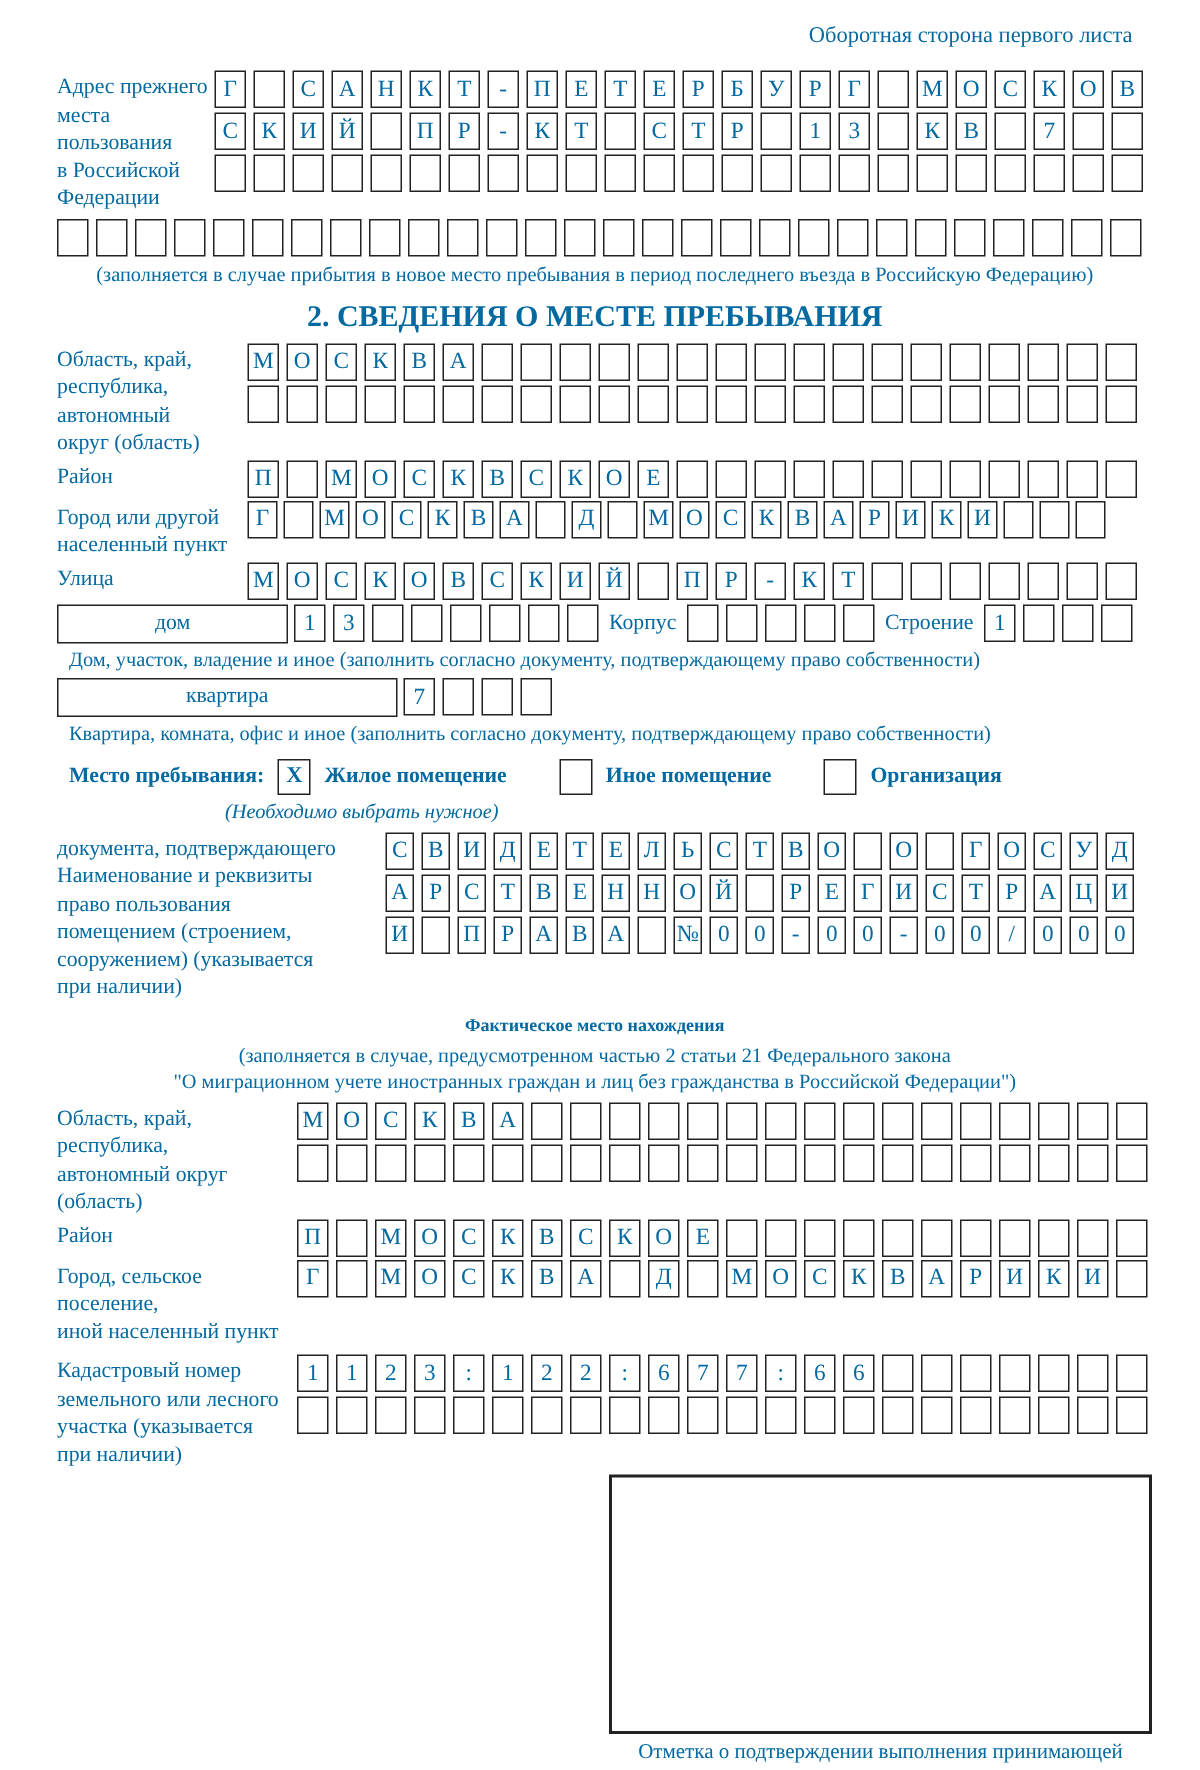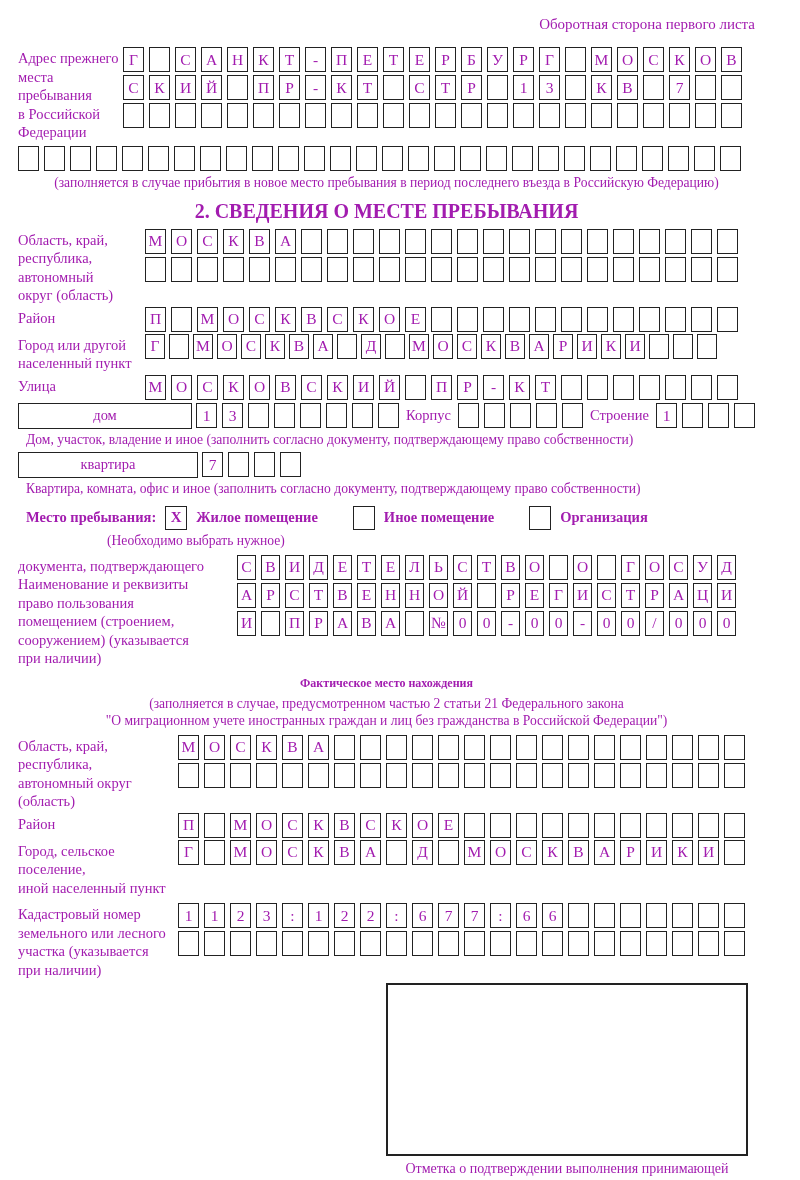--- a/index.html
+++ b/index.html
@@ -1,59 +1,59 @@
 <!DOCTYPE html>
 <html><head>
 <meta charset="utf-8">
 <style>
   html,body{margin:0;padding:0;background:#ffffff;}
   .page{width:800px;height:1180px;box-sizing:border-box;overflow:hidden;position:relative;
-        padding:14px 45px 0 18px;background:#fff;color:#a21caf;
+        padding:14px 45px 0 38px;background:#fff;color:#0369a1;
         font-family:"Liberation Serif","DejaVu Serif",serif;}
   .header-note{text-align:right;font-size:15px;margin:2px 0 14px 0;}
   .frow{display:flex;align-items:flex-start;}
   .flabel{flex:0 0 auto;font-size:14.5px;line-height:18.5px;padding-top:2px;}
   .w105{width:105px;} .w127{width:127px;} .w160{width:160px;} .w219{width:219px;}
   .rows{display:flex;flex-direction:column;gap:3px;}
   .boxes{display:flex;gap:5px;}
   .cell{flex:0 0 auto;width:21px;height:25px;box-sizing:border-box;border:1.6px solid #222;
         display:flex;align-items:center;justify-content:center;font-size:15.5px;line-height:1;background:#fff;}
   .doc .cell{width:19px;}
   .tight{gap:4px;} .tight .cell{width:20px;}
   .fullrow{margin:4px 0 0 0;}
   .caption{font-size:13.6px;text-align:center;margin:3px 0 0 0;line-height:17px;}
   .caption-left{font-size:13.6px;margin:2px 0 0 8px;line-height:17px;}
   .section-title{text-align:center;font-size:20px;font-weight:bold;margin:9px 0 6px 0;}
   .sub-title{text-align:center;font-size:12px;font-weight:bold;margin:8px 0 4px 0;}
   .named-box{box-sizing:border-box;height:26px;border:1.8px solid #222;display:flex;align-items:center;
              justify-content:center;font-size:14.5px;background:#fff;}
-  .dom-box{width:175px;} .kv-box{width:180px;}
+  .dom-box{width:175px;} .kv-box{width:227px;}
   .inline-row{display:flex;align-items:center;margin-top:3px;}
   .inline-label{font-size:14.5px;padding:0 7px;white-space:nowrap;}
   .stay-row{display:flex;align-items:center;margin:9px 0 0 8px;font-size:14.5px;font-weight:bold;}
   .cbx{flex:0 0 auto;width:22px;height:24px;box-sizing:border-box;border:1.6px solid #222;margin-left:9px;
        display:flex;align-items:center;justify-content:center;font-size:15px;}
   .optlabel{margin:0 26px 0 9px;}
-  .stay-note{font-size:13.6px;margin:3px 0 6px 89px;}
+  .stay-note{font-size:13.6px;margin:3px 0 6px 112px;font-style:italic;}
   .mt2{margin-top:2px;} .mt4{margin-top:4px;} .mt6{margin-top:6px;}
   .stamp{box-sizing:border-box;width:362px;height:173px;border:2px solid #222;margin:4px 0 4px 368px;background:#fff;}
   .stamp-caption{width:412px;margin-left:343px;text-align:center;font-size:14px;line-height:17.5px;}
   .line{display:block;}
 </style>
 </head>
 <body>
 
 <div class="page">
 
   <div class="header-note">Оборотная сторона первого листа</div>
 
   <div class="frow">
     <div class="flabel w105">
         <span class="line">Адрес прежнего</span>
-        <span class="line">места пребывания</span>
+        <span class="line">места пользования</span>
         <span class="line">в Российской</span>
         <span class="line">Федерации</span>
       </div>
     <div class="rows">
       <div class="boxes">
           <span class="cell">Г</span>
           <span class="cell"></span>
           <span class="cell">С</span>
           <span class="cell">А</span>
           <span class="cell">Н</span>

